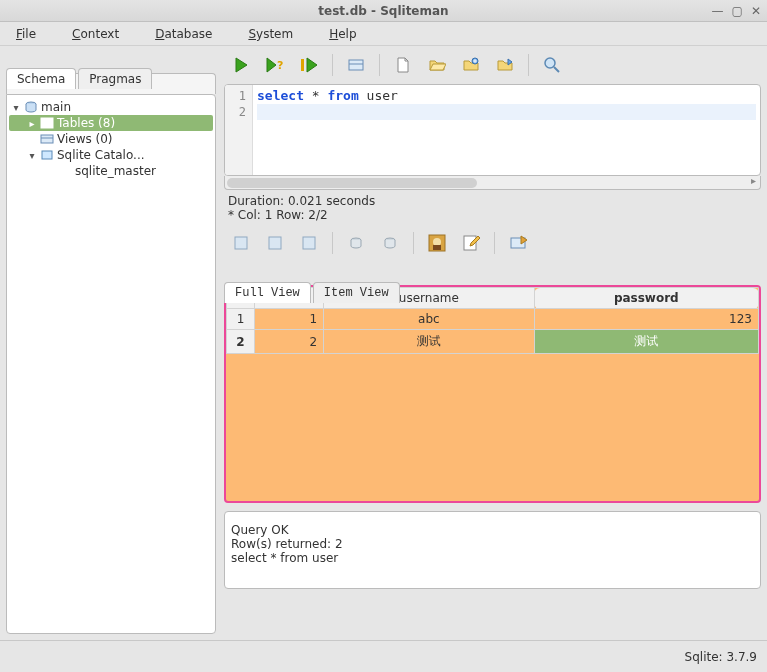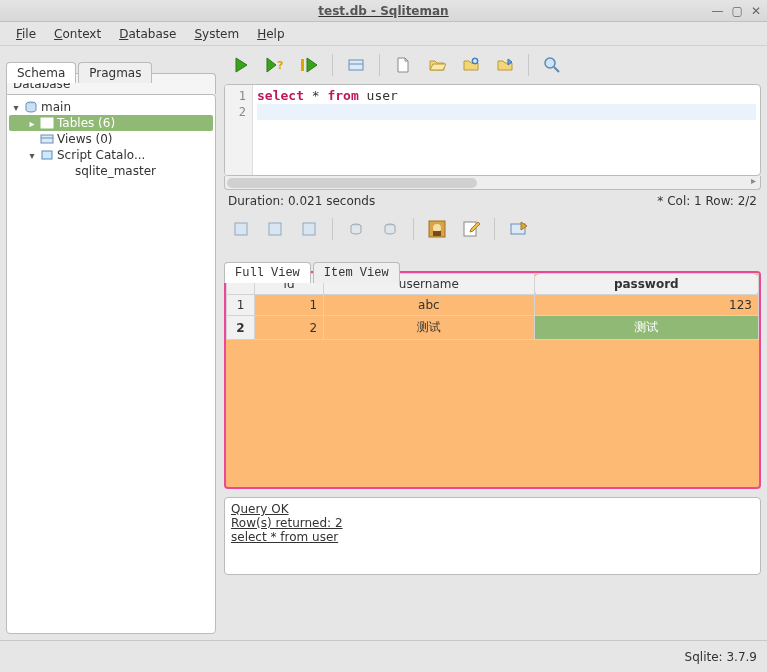--- a/index.html
+++ b/index.html
@@ -15,32 +15,31 @@
   flex-direction: column;
 }
 .titlebar {
   background: linear-gradient(#e4e4e4, #d8d8d8);
   height: 22px;
   display: flex;
   align-items: center;
   justify-content: center;
   position: relative;
   border-bottom: 1px solid #c0c0c0;
-  text-decoration: underline;
 }
 .titlebar .title { font-weight: bold; color: #555; }
 .titlebar .wincontrols { position: absolute; right: 6px; display: flex; gap: 8px; color: #666; }
 .titlebar .wincontrols span { cursor: default; }
 .menubar {
   background: #e6e6e6;
   height: 24px;
   display: flex;
   align-items: center;
   padding: 0 8px;
-  gap: 2px;
+  gap: 20px;
   border-bottom: 1px solid #d0d0d0;
 }
 .menubar .mitem { padding: 2px 8px; }
 .menubar .mitem u { text-decoration: underline; }
 .content {
   flex: 1;
   display: flex;
   background: #e6e6e6;
   min-height: 0;
 }
@@ -59,21 +58,21 @@
 }
 .tabs { display: flex; }
 .tab {
   background: #efefef;
   border: 1px solid #bbb;
   border-bottom: none;
   border-radius: 4px 4px 0 0;
   padding: 3px 10px;
   margin-right: 2px;
   position: relative;
-  top: 12px;
+  top: 18px;
 }
 .tab.active { background: #fff; z-index: 2; }
 .pane {
   background: #fff;
   border: 1px solid #bbb;
   border-radius: 0 4px 4px 4px;
   flex: 1;
   overflow: auto;
 }
 .db-treebox { flex: 1; display: flex; flex-direction: column; margin-top: 2px; }
@@ -111,44 +110,43 @@
   display: flex;
   height: 92px;
   overflow: hidden;
 }
 .gutter {
   width: 28px; background: #f2f2f2; border-right: 1px solid #ddd;
   color: #888; text-align: right; padding: 3px 6px 0 0;
   font-family: monospace; font-size: 12px; line-height: 16px;
 }
 .sql-body { flex: 1; padding: 3px 4px; font-family: monospace; font-size: 13px; line-height: 16px; position: relative; }
-.sql-body .kw { color: #be185d; font-weight: bold; }
+.sql-body .kw { color: #1d4ed8; font-weight: bold; }
 .sql-body .line2 { background: #eaf2fc; height: 16px; }
 .scroll-stub { height: 14px; border: 1px solid #bbb; border-top: none; background: #eee; border-radius: 0 0 4px 4px; position: relative; }
 .scroll-stub::before { content: ""; position: absolute; left: 2px; top: 2px; width: 250px; height: 10px; background: #d0d0d0; border-radius: 5px; }
 .scroll-stub::after { content: "▸"; position: absolute; right: 4px; top: -1px; color: #888; font-size: 10px; }
-.statusline { display: flex; justify-content: space-between; padding: 4px 4px; color: #333; }
+.statusline { display: flex; justify-content: space-between; padding: 4px 4px; color: #333; flex-direction: column; }
 .result-tabs { display: flex; margin-top: 2px; font-family: Liberation Mono, monospace; }
 .result-pane {
   border: 2px solid #ec4899; border-radius: 0 4px 4px 4px; background: #fdba74;
   height: 218px; overflow: auto;
 }
 table.rtab { border-collapse: collapse; width: 100%; }
 table.rtab th, table.rtab td { border: 1px solid #d3d3d3; padding: 3px 6px; text-align: center; font-size: 12px; }
 table.rtab th { background: #f1f1f1; font-weight: normal; text-align: center; }
 table.rtab th.bold { font-weight: bold; border-radius: 6px; }
 table.rtab .rownum { background: #f1f1f1; text-align: center; width: 28px; }
 table.rtab .rownum.sel { font-weight: bold; }
 table.rtab td.num { text-align: right; }
 table.rtab td.selcell { background: #8fb974; color: #fff; }
 .logbox {
   border: 1px solid #bbb; border-radius: 4px; background: #fff;
-  margin-top: 8px; height: 78px; padding: 4px 6px; overflow: auto;
+  margin-top: 8px; height: 78px; padding: 11px 6px; overflow: auto;
   white-space: pre-line;
-  text-decoration: underline;
 }
 .footer {
   height: 32px; background: #e6e6e6; border-top: 1px solid #c8c8c8;
   display: flex; align-items: center; justify-content: flex-end; padding: 0 10px;
 }
 svg { display: block; }
 </style>
 </head>
 <body>
 
@@ -194,40 +192,40 @@
             <span class="tw">▸</span>
             <span class="ic">
               <svg width="14" height="12" viewBox="0 0 14 12">
                   <rect x="1" y="1" width="12" height="10" fill="#fff" stroke="#fff"></rect>
                   <line x1="1" y1="4" x2="13" y2="4" stroke="#fff"></line>
                   <line x1="1" y1="7" x2="13" y2="7" stroke="#fff"></line>
                   <line x1="5" y1="1" x2="5" y2="11" stroke="#fff"></line>
                   <line x1="9" y1="1" x2="9" y2="11" stroke="#fff"></line>
                 </svg>
             </span>
-            <span>Tables (6)</span>
+            <span>Tables (8)</span>
           </div>
           <div class="tree-row indent1">
             <span class="tw"></span>
             <span class="ic">
               <svg width="14" height="12" viewBox="0 0 14 12">
                   <rect x="1" y="2" width="12" height="8" fill="#dceaf7" stroke="#6a8db5"></rect>
                   <line x1="1" y1="5" x2="13" y2="5" stroke="#6a8db5"></line>
                 </svg>
             </span>
             <span>Views (0)</span>
           </div>
           <div class="tree-row indent1">
             <span class="tw">▾</span>
             <span class="ic">
               <svg width="14" height="12" viewBox="0 0 14 12">
                   <rect x="2" y="2" width="10" height="8" fill="#cfe8ff" stroke="#5a8ab8"></rect>
                 </svg>
             </span>
-            <span>Script Catalo...</span>
+            <span>Sqlite Catalo...</span>
           </div>
           <div class="tree-row indent2">
             <span class="tw"></span>
             <span class="ic"></span>
             <span>sqlite_master</span>
           </div>
         </div>
       </div>
     </div>
   </div>

